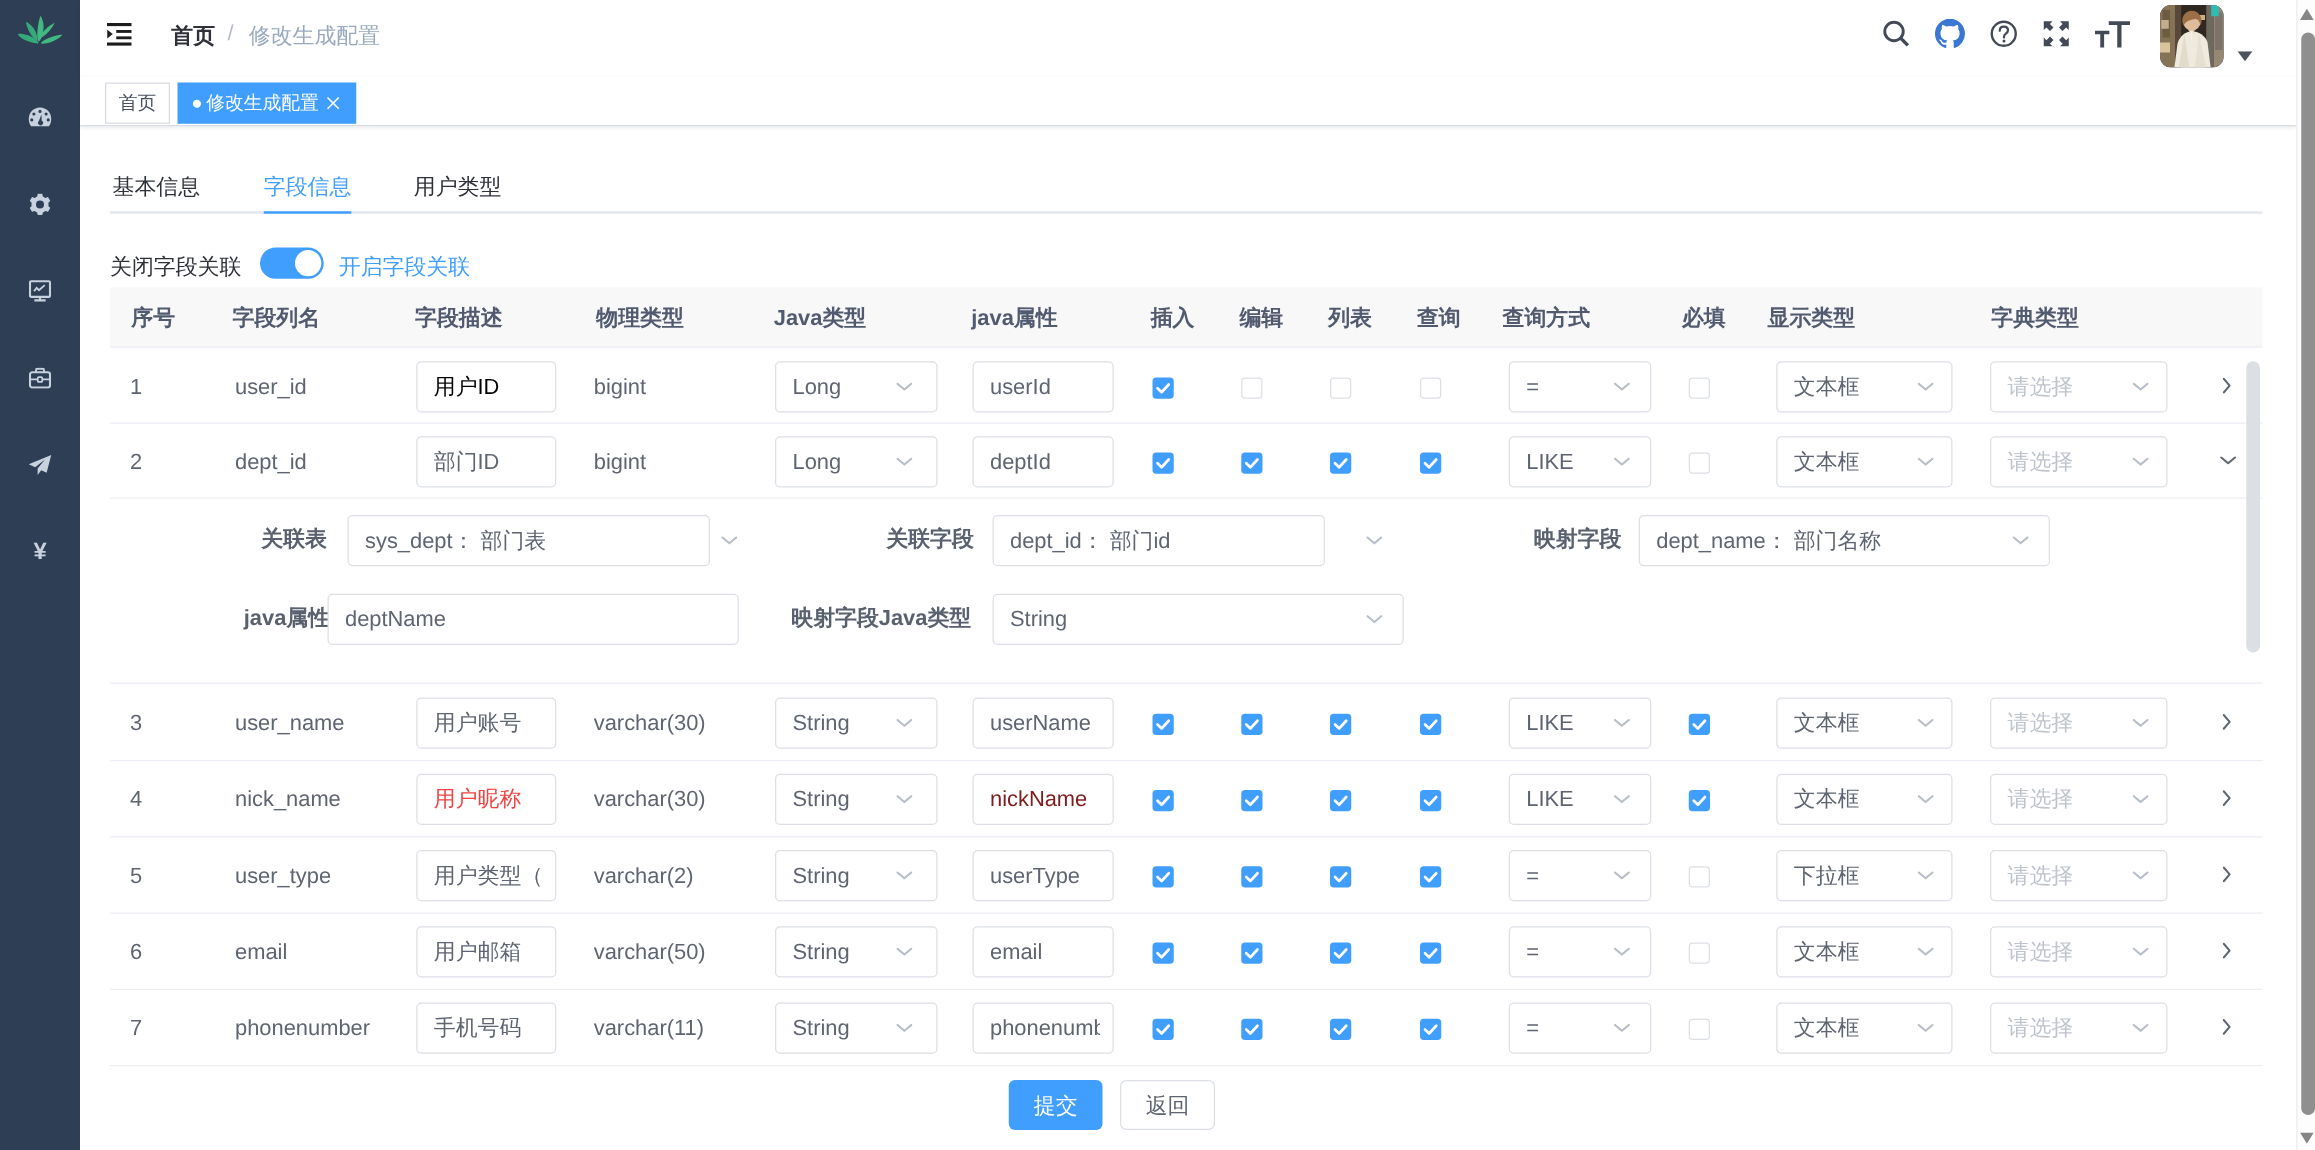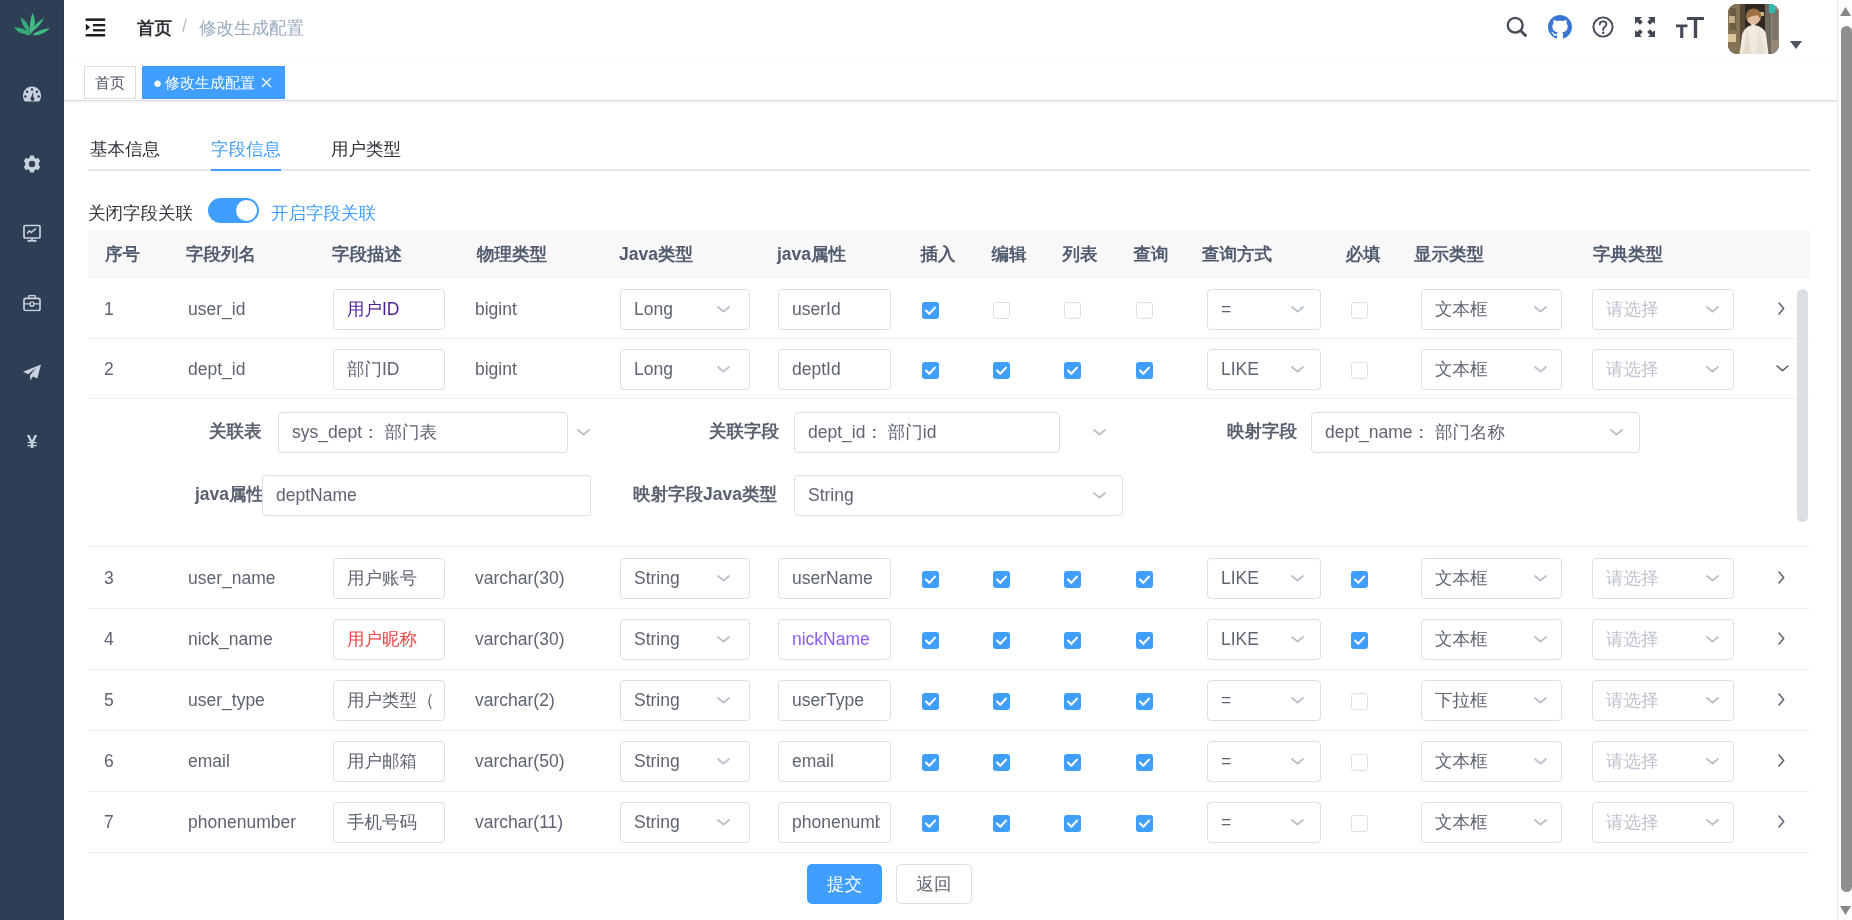--- a/index.html
+++ b/index.html
@@ -160,21 +160,21 @@
 <span class="ht" style="left:1151px;transform:translateX(-50%)">查询</span>
 <span class="ht" style="left:1202px">查询方式</span>
 <span class="ht" style="left:1363px;transform:translateX(-50%)">必填</span>
 <span class="ht" style="left:1414px">显示类型</span>
 <span class="ht" style="left:1593px">字典类型</span>
     </div>
 
 <div class="rb" style="top:338px"></div>
 <span class="ct" style="left:104px;top:298.5px">1</span>
 <span class="ct" style="left:188px;top:298.5px">user_id</span>
-<div class="ibx" style="left:333px;top:289px;width:112px;overflow:hidden;white-space:nowrap;"><span style="color:#4c1d95">用户ID</span></div>
+<div class="ibx" style="left:333px;top:289px;width:112px;overflow:hidden;white-space:nowrap;"><span style="color:#000000">用户ID</span></div>
 <span class="ct" style="left:475px;top:298.5px">bigint</span>
 <div class="ibx" style="left:620px;top:289px;width:130px;overflow:hidden;white-space:nowrap;"><span style="color:#5e6470">Long</span></div>
     <svg style="position:absolute;left:716.5px;top:305.6px" width="13" height="7" viewBox="0 0 13 7">
       <polyline points="1,1 6.5,5.6 12,1" fill="none" stroke="#b8bfc9" stroke-width="1.8" stroke-linecap="round" stroke-linejoin="round"></polyline>
     </svg>
 <div class="ibx" style="left:778px;top:289px;width:113px;overflow:hidden;white-space:nowrap;"><span style="color:#5e6470">userId</span></div>
 <div class="cbc" style="left:922px;top:302px">
       <svg width="17" height="17" viewBox="0 0 17 17">
         <polyline points="4,8.6 7.3,11.8 13,5.6" fill="none" stroke="#fff" stroke-width="2.1" stroke-linecap="round" stroke-linejoin="round"></polyline>
       </svg>
@@ -296,21 +296,21 @@
     </svg>
 <div class="rb" style="top:669px"></div>
 <span class="ct" style="left:104px;top:628.5px">4</span>
 <span class="ct" style="left:188px;top:628.5px">nick_name</span>
 <div class="ibx" style="left:333px;top:619px;width:112px;overflow:hidden;white-space:nowrap;"><span style="color:#ef4444">用户昵称</span></div>
 <span class="ct" style="left:475px;top:628.5px">varchar(30)</span>
 <div class="ibx" style="left:620px;top:619px;width:130px;overflow:hidden;white-space:nowrap;"><span style="color:#5e6470">String</span></div>
     <svg style="position:absolute;left:716.5px;top:635.6px" width="13" height="7" viewBox="0 0 13 7">
       <polyline points="1,1 6.5,5.6 12,1" fill="none" stroke="#b8bfc9" stroke-width="1.8" stroke-linecap="round" stroke-linejoin="round"></polyline>
     </svg>
-<div class="ibx" style="left:778px;top:619px;width:113px;overflow:hidden;white-space:nowrap;"><span style="color:#8b5cf6">nickName</span></div>
+<div class="ibx" style="left:778px;top:619px;width:113px;overflow:hidden;white-space:nowrap;"><span style="color:#7f1d1d">nickName</span></div>
 <div class="cbc" style="left:922px;top:632px">
       <svg width="17" height="17" viewBox="0 0 17 17">
         <polyline points="4,8.6 7.3,11.8 13,5.6" fill="none" stroke="#fff" stroke-width="2.1" stroke-linecap="round" stroke-linejoin="round"></polyline>
       </svg>
     </div>
 <div class="cbc" style="left:993px;top:632px">
       <svg width="17" height="17" viewBox="0 0 17 17">
         <polyline points="4,8.6 7.3,11.8 13,5.6" fill="none" stroke="#fff" stroke-width="2.1" stroke-linecap="round" stroke-linejoin="round"></polyline>
       </svg>
     </div>

